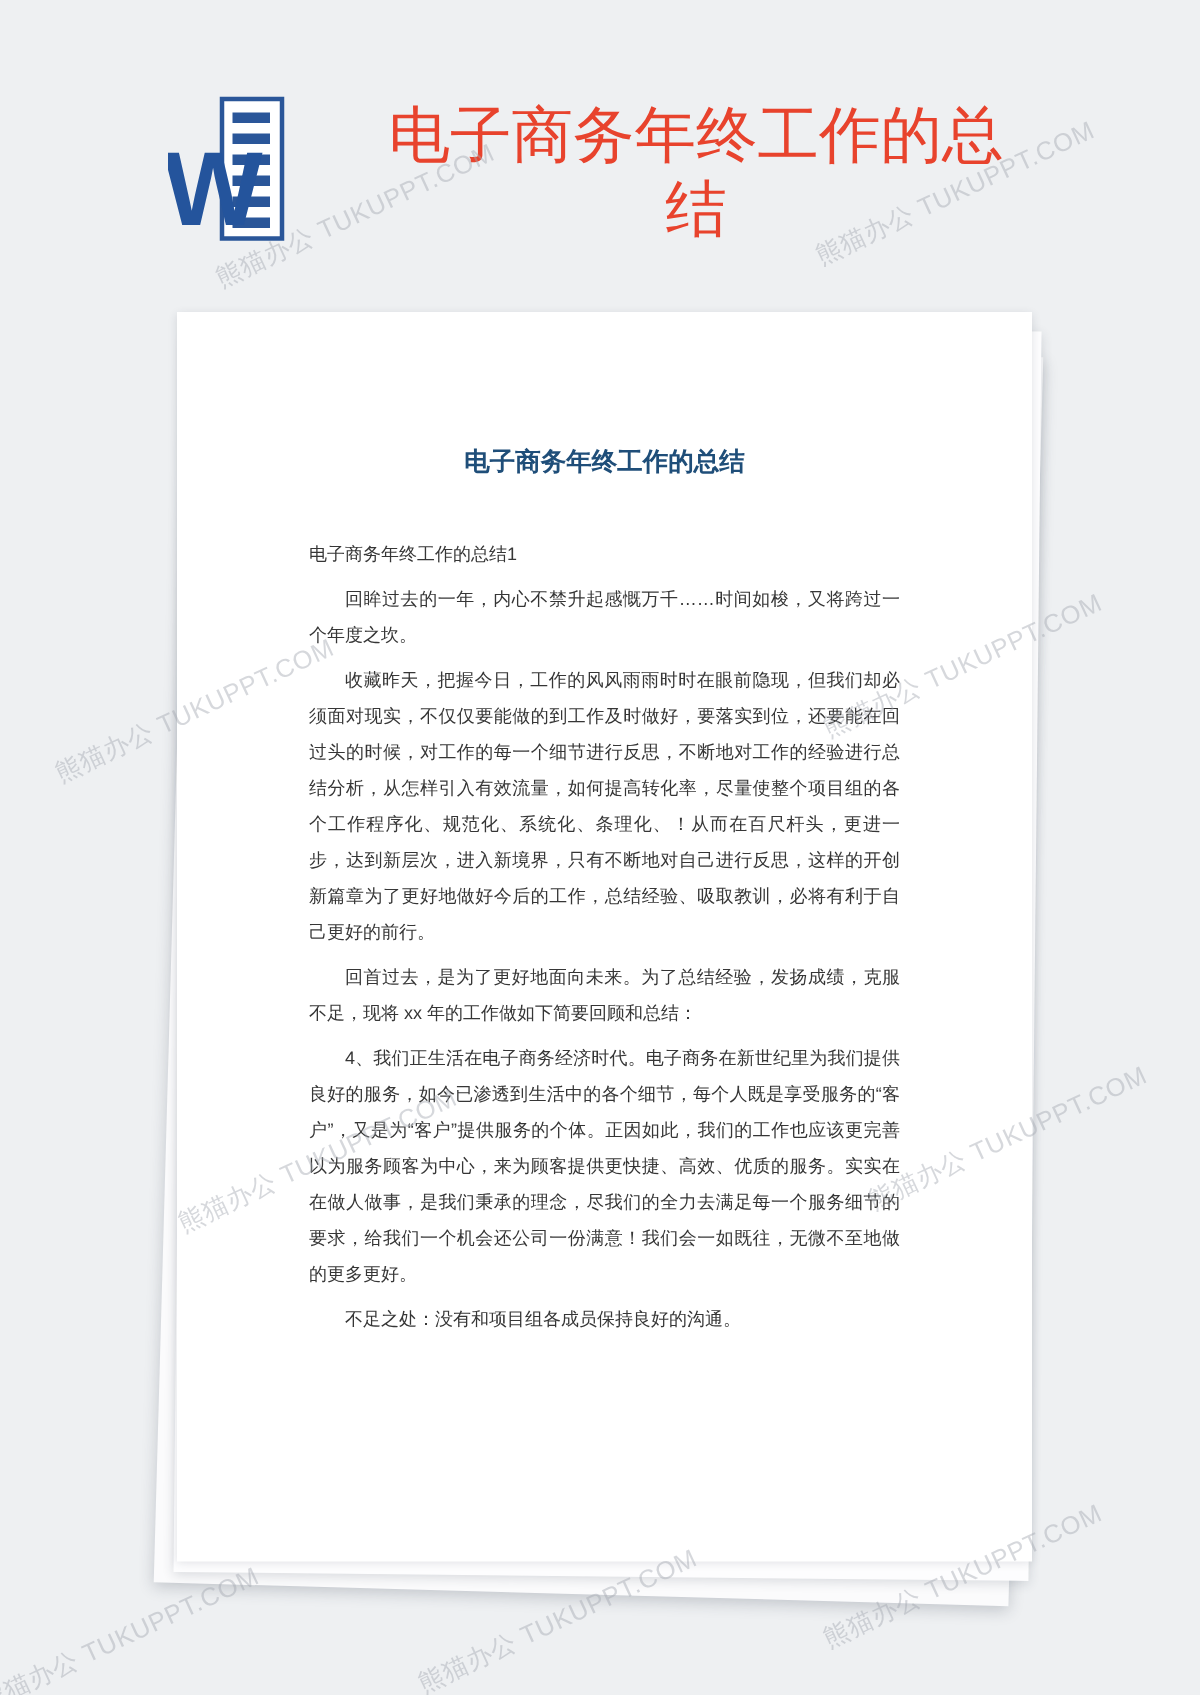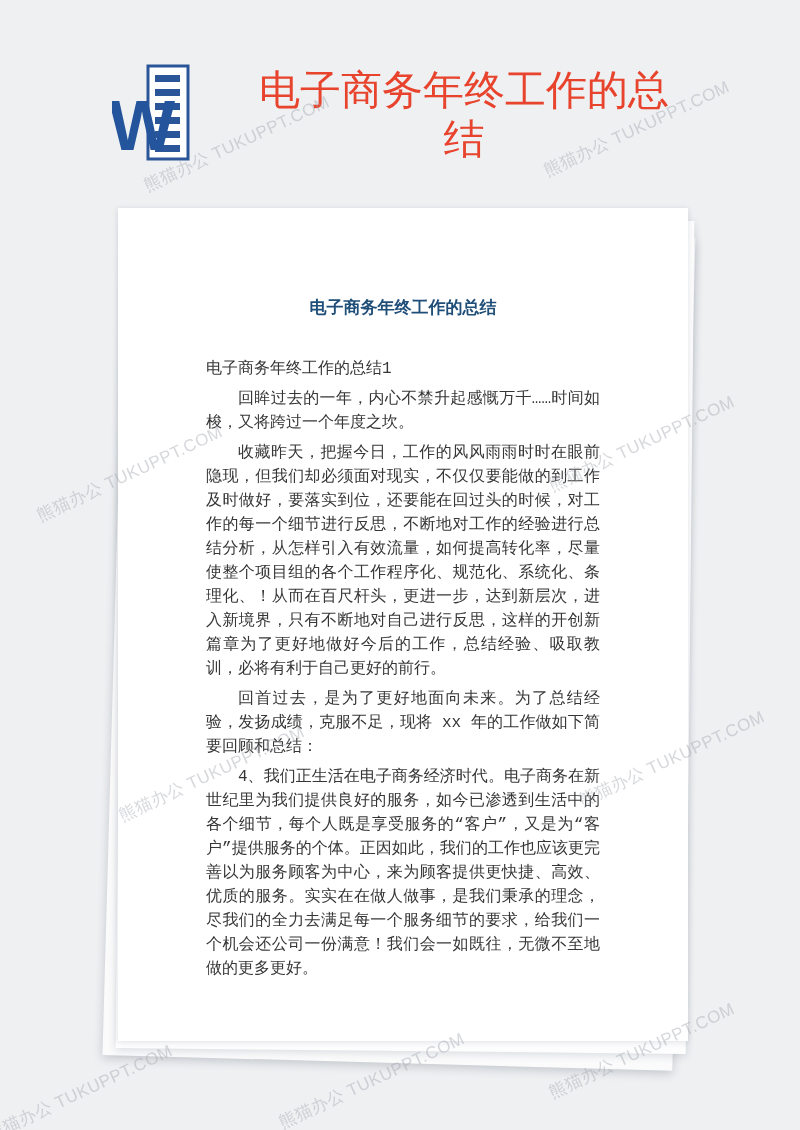--- a/index.html
+++ b/index.html
@@ -30,22 +30,22 @@
   .sheet.front { box-shadow:0 1px 6px rgba(40,50,70,0.14); padding:88px 88px 30px 88px; overflow:hidden; }
 
   .doc-title {
     text-align:center;
     color:#1f4e79;
     font-size:17px; font-weight:bold;
     margin-bottom:38px;
     font-family:"Liberation Sans","DejaVu Sans",sans-serif;
   }
   .doc-body p {
-    font-family:Liberation Mono, monospace;
-    font-size:16px; line-height:24px;
+    font-family:Liberation Sans, sans-serif;
+    font-size:12px; line-height:24px;
     color:#363636;
     text-align:justify;
     margin-bottom:6px;
   }
   .doc-body p + p { text-indent:2em; }
 
   
   .watermark-layer { position:absolute; inset:0; z-index:10; pointer-events:none; }
   .wm {
     position:absolute;
@@ -82,20 +82,21 @@
     <div class="sheet back2"></div>
     <div class="sheet back1"></div>
     <div class="sheet front">
       <h2 class="doc-title">电子商务年终工作的总结</h2>
       <div class="doc-body">
         <p>电子商务年终工作的总结1</p>
         <p>回眸过去的一年，内心不禁升起感慨万千……时间如梭，又将跨过一个年度之坎。</p>
         <p>收藏昨天，把握今日，工作的风风雨雨时时在眼前隐现，但我们却必须面对现实，不仅仅要能做的到工作及时做好，要落实到位，还要能在回过头的时候，对工作的每一个细节进行反思，不断地对工作的经验进行总结分析，从怎样引入有效流量，如何提高转化率，尽量使整个项目组的各个工作程序化、规范化、系统化、条理化、！从而在百尺杆头，更进一步，达到新层次，进入新境界，只有不断地对自己进行反思，这样的开创新篇章为了更好地做好今后的工作，总结经验、吸取教训，必将有利于自己更好的前行。</p>
         <p>回首过去，是为了更好地面向未来。为了总结经验，发扬成绩，克服不足，现将 xx 年的工作做如下简要回顾和总结：</p>
         <p>4、我们正生活在电子商务经济时代。电子商务在新世纪里为我们提供良好的服务，如今已渗透到生活中的各个细节，每个人既是享受服务的“客户”，又是为“客户”提供服务的个体。正因如此，我们的工作也应该更完善以为服务顾客为中心，来为顾客提供更快捷、高效、优质的服务。实实在在做人做事，是我们秉承的理念，尽我们的全力去满足每一个服务细节的要求，给我们一个机会还公司一份满意！我们会一如既往，无微不至地做的更多更好。</p>
+        <p>不足之处：没有和项目组各成员保持良好的沟通。</p>
 
       </div>
     </div>
   </div>
 
   <div class="watermark-layer">
     <span class="wm" style="left:145px; top:175px;">熊猫办公 TUKUPPT.COM</span>
     <span class="wm" style="left:545px; top:160px;">熊猫办公 TUKUPPT.COM</span>
     <span class="wm" style="left:38px;  top:505px;">熊猫办公 TUKUPPT.COM</span>
     <span class="wm" style="left:550px; top:475px;">熊猫办公 TUKUPPT.COM</span>

